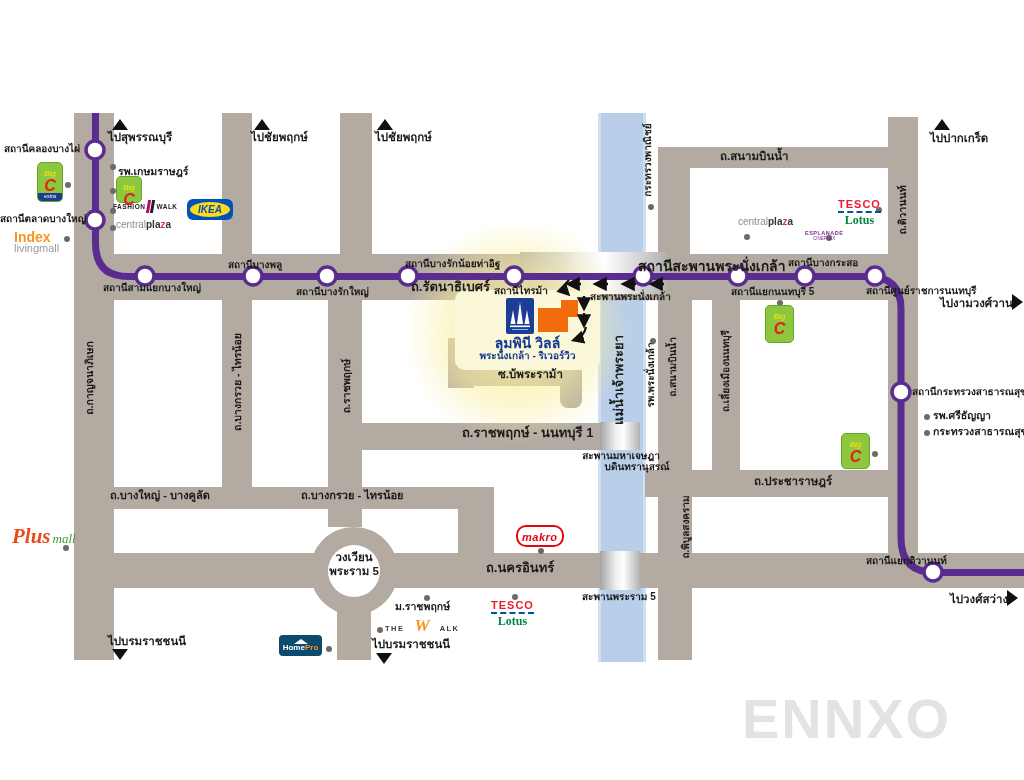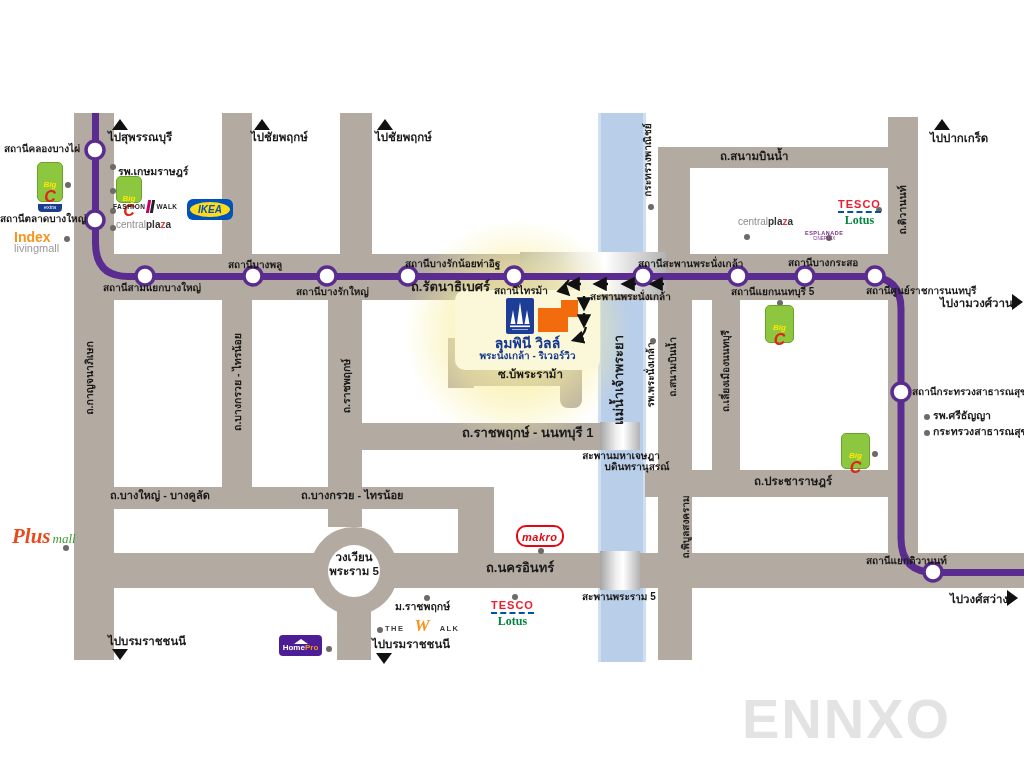--- a/index.html
+++ b/index.html
@@ -20,21 +20,21 @@
   .tri.right{border-top:8px solid transparent;border-bottom:8px solid transparent;border-left:11px solid #111;}
   .panel{position:absolute;left:455px;top:290px;width:145px;height:80px;background:#fbf8da;border-radius:10px;z-index:30;}
   .panel .lpn{position:absolute;left:51px;top:8px;}
   .panel .or1{position:absolute;left:83px;top:18px;width:30px;height:24px;background:#f26c0d;}
   .panel .or2{position:absolute;left:106px;top:10px;width:17px;height:17px;background:#f26c0d;}
   .panel .pname{position:absolute;left:0;top:42px;width:145px;text-align:center;color:#16398f;font-weight:bold;font-size:14px;}
   .panel .psub{position:absolute;left:0;top:58px;width:145px;text-align:center;color:#16398f;font-weight:bold;font-size:10px;}
   .watermark{position:absolute;left:742px;top:686px;font-size:56px;font-weight:800;color:#e3e3e3;letter-spacing:2px;z-index:2;}
   .lg{position:absolute;z-index:50;}
   .lg-bigc{display:flex;flex-direction:column;align-items:center;justify-content:flex-start;background:#8dc63f;border:1px solid #6aa32a;border-radius:5px;}
-  .lg-bigc .b{color:#ffe800;font-style:italic;font-weight:bold;font-size:8px;line-height:1;margin-top:18px;}
+  .lg-bigc .b{color:#ffe800;font-style:italic;font-weight:normal;font-size:8px;line-height:1;margin-top:7px;}
   .lg-bigc .c{color:#e2231a;font-weight:bold;font-style:italic;font-size:16px;line-height:.95;}
   .lg-bigc .band{background:#1b3c8f;color:#fff;font-size:5.5px;width:100%;text-align:center;border-radius:0 0 4px 4px;line-height:1.4;margin-top:auto;}
   .lg-ikea{background:#0051ba;border-radius:6px;display:flex;align-items:center;justify-content:center;}
   .lg-ikea .oval{background:#ffda1a;border-radius:50%;width:88%;height:72%;display:flex;align-items:center;justify-content:center;}
   .lg-ikea .t{color:#0051ba;font-weight:800;font-style:italic;font-size:10px;}
   .lg-index .t1{color:#f7941d;font-weight:800;font-size:14px;line-height:1;}
   .lg-index .t2{color:#999;font-size:11px;line-height:.9;}
   .lg-cpz{font-size:10px;white-space:nowrap;}
   .lg-cpz .t1{color:#8c8c8c;}
   .lg-cpz .t2,.lg-cpz .t4{color:#333;font-weight:bold;}
@@ -42,21 +42,21 @@
   .lg-esp{text-align:center;}
   .lg-esp .fly{width:7px;height:9px;border-radius:50%;background:#7b2d8b;box-shadow:8px 0 0 #7b2d8b;transform:rotate(-15deg);margin:0 auto 1px 12px;}
   .lg-esp .t1{font-size:5.5px;font-weight:bold;color:#7b2d8b;letter-spacing:.5px;line-height:1.2;}
   .lg-esp .t2{font-size:4.5px;color:#7b2d8b;line-height:1.1;}
   .lg-tesco{text-align:center;}
   .lg-tesco .t1{color:#ee1c2e;font-weight:800;font-size:11px;letter-spacing:1px;line-height:1;}
   .lg-tesco .dash{border-top:2px dashed #00539f;margin:1px 0;}
   .lg-tesco .t2{color:#008542;font-weight:bold;font-size:12px;font-family:"Liberation Serif",serif;line-height:1;}
   .lg-makro{background:#fff;border:2px solid #e30613;border-radius:10px;padding:0 4px;}
   .lg-makro .t{color:#e30613;font-weight:800;font-style:italic;font-size:11px;letter-spacing:.5px;line-height:1.3;}
-  .lg-homepro{background:#4c1d95;border-radius:4px;display:flex;flex-direction:column;align-items:center;justify-content:center;}
+  .lg-homepro{background:#0c4a6e;border-radius:4px;display:flex;flex-direction:column;align-items:center;justify-content:center;}
   .lg-homepro .roof{width:0;height:0;border-left:7px solid transparent;border-right:7px solid transparent;border-bottom:5px solid #fff;}
   .lg-homepro .t{font-size:8px;line-height:1.1;color:#fff;font-weight:bold;}
   .lg-homepro .pro{color:#f7941d;}
   .lg-walk{display:flex;align-items:baseline;gap:10px;}
   .lg-walk .t1,.lg-walk .t3{font-size:7.5px;font-weight:bold;color:#3a3a3a;letter-spacing:1.5px;}
   .lg-walk .t2{font-size:17px;color:#f7941d;font-family:"Liberation Serif",serif;font-style:italic;font-weight:bold;line-height:.8;}
   .lg-plus{display:flex;align-items:baseline;gap:2px;}
   .lg-plus .t1{font-family:"Liberation Serif",serif;font-style:italic;font-weight:bold;color:#e8491d;font-size:21px;line-height:1;}
   .lg-plus .t2{font-family:"Liberation Serif",serif;font-style:italic;color:#3f9c35;font-size:13px;}
   .lg-fw{display:flex;align-items:center;gap:2px;}
@@ -147,21 +147,21 @@
       <path d="M 586 327 Q 584 337 574 340" fill="none" stroke="#111" stroke-width="2.2" marker-end="url(#ah)"></path>
     </svg>
   <div id="labels-layer">
       <div class="lbl" style="font-size: 10px; left: 0px; top: 143px; width: 80px; text-align: right;">สถานีคลองบางไผ่</div>
       <div class="lbl" style="font-size: 10px; left: 0px; top: 213px; width: 80px; text-align: right;">สถานีตลาดบางใหญ่</div>
       <div class="lbl" style="font-size: 10px; left: 103px; top: 282px;">สถานีสามแยกบางใหญ่</div>
       <div class="lbl" style="font-size: 10px; left: 228px; top: 259px;">สถานีบางพลู</div>
       <div class="lbl" style="font-size: 10px; left: 296px; top: 286px;">สถานีบางรักใหญ่</div>
       <div class="lbl" style="font-size: 10px; left: 405px; top: 258px;">สถานีบางรักน้อยท่าอิฐ</div>
       <div class="lbl" style="font-size: 10px; left: 494px; top: 285px;">สถานีไทรม้า</div>
-      <div class="lbl" style="font-size: 10px; left: 638px; top: 258px;">สถานีสะพานพระนั่งเกล้า</div>
+      <div class="lbl" style="font-size: 14px; left: 638px; top: 258px;">สถานีสะพานพระนั่งเกล้า</div>
       <div class="lbl" style="font-size: 10px; left: 731px; top: 286px;">สถานีแยกนนทบุรี 5</div>
       <div class="lbl" style="font-size: 10px; left: 788px; top: 257px;">สถานีบางกระสอ</div>
       <div class="lbl" style="font-size: 10px; left: 866px; top: 285px;">สถานีศูนย์ราชการนนทบุรี</div>
       <div class="lbl" style="font-size: 10px; left: 912px; top: 386px;">สถานีกระทรวงสาธารณสุข</div>
       <div class="lbl" style="font-size: 10px; left: 866px; top: 555px;">สถานีแยกติวานนท์</div>
       <div class="lbl" style="font-size: 13px; left: 411px; top: 280px;">ถ.รัตนาธิเบศร์</div>
       <div class="lbl" style="font-size: 11.5px; left: 720px; top: 150px;">ถ.สนามบินน้ำ</div>
       <div class="lbl" style="font-size: 13px; left: 462px; top: 426px;">ถ.ราชพฤกษ์ - นนทบุรี 1</div>
       <div class="lbl" style="font-size: 13px; left: 486px; top: 561px;">ถ.นครอินทร์</div>
       <div class="lbl" style="font-size: 11.5px; left: 754px; top: 475px;">ถ.ประชาราษฎร์</div>

